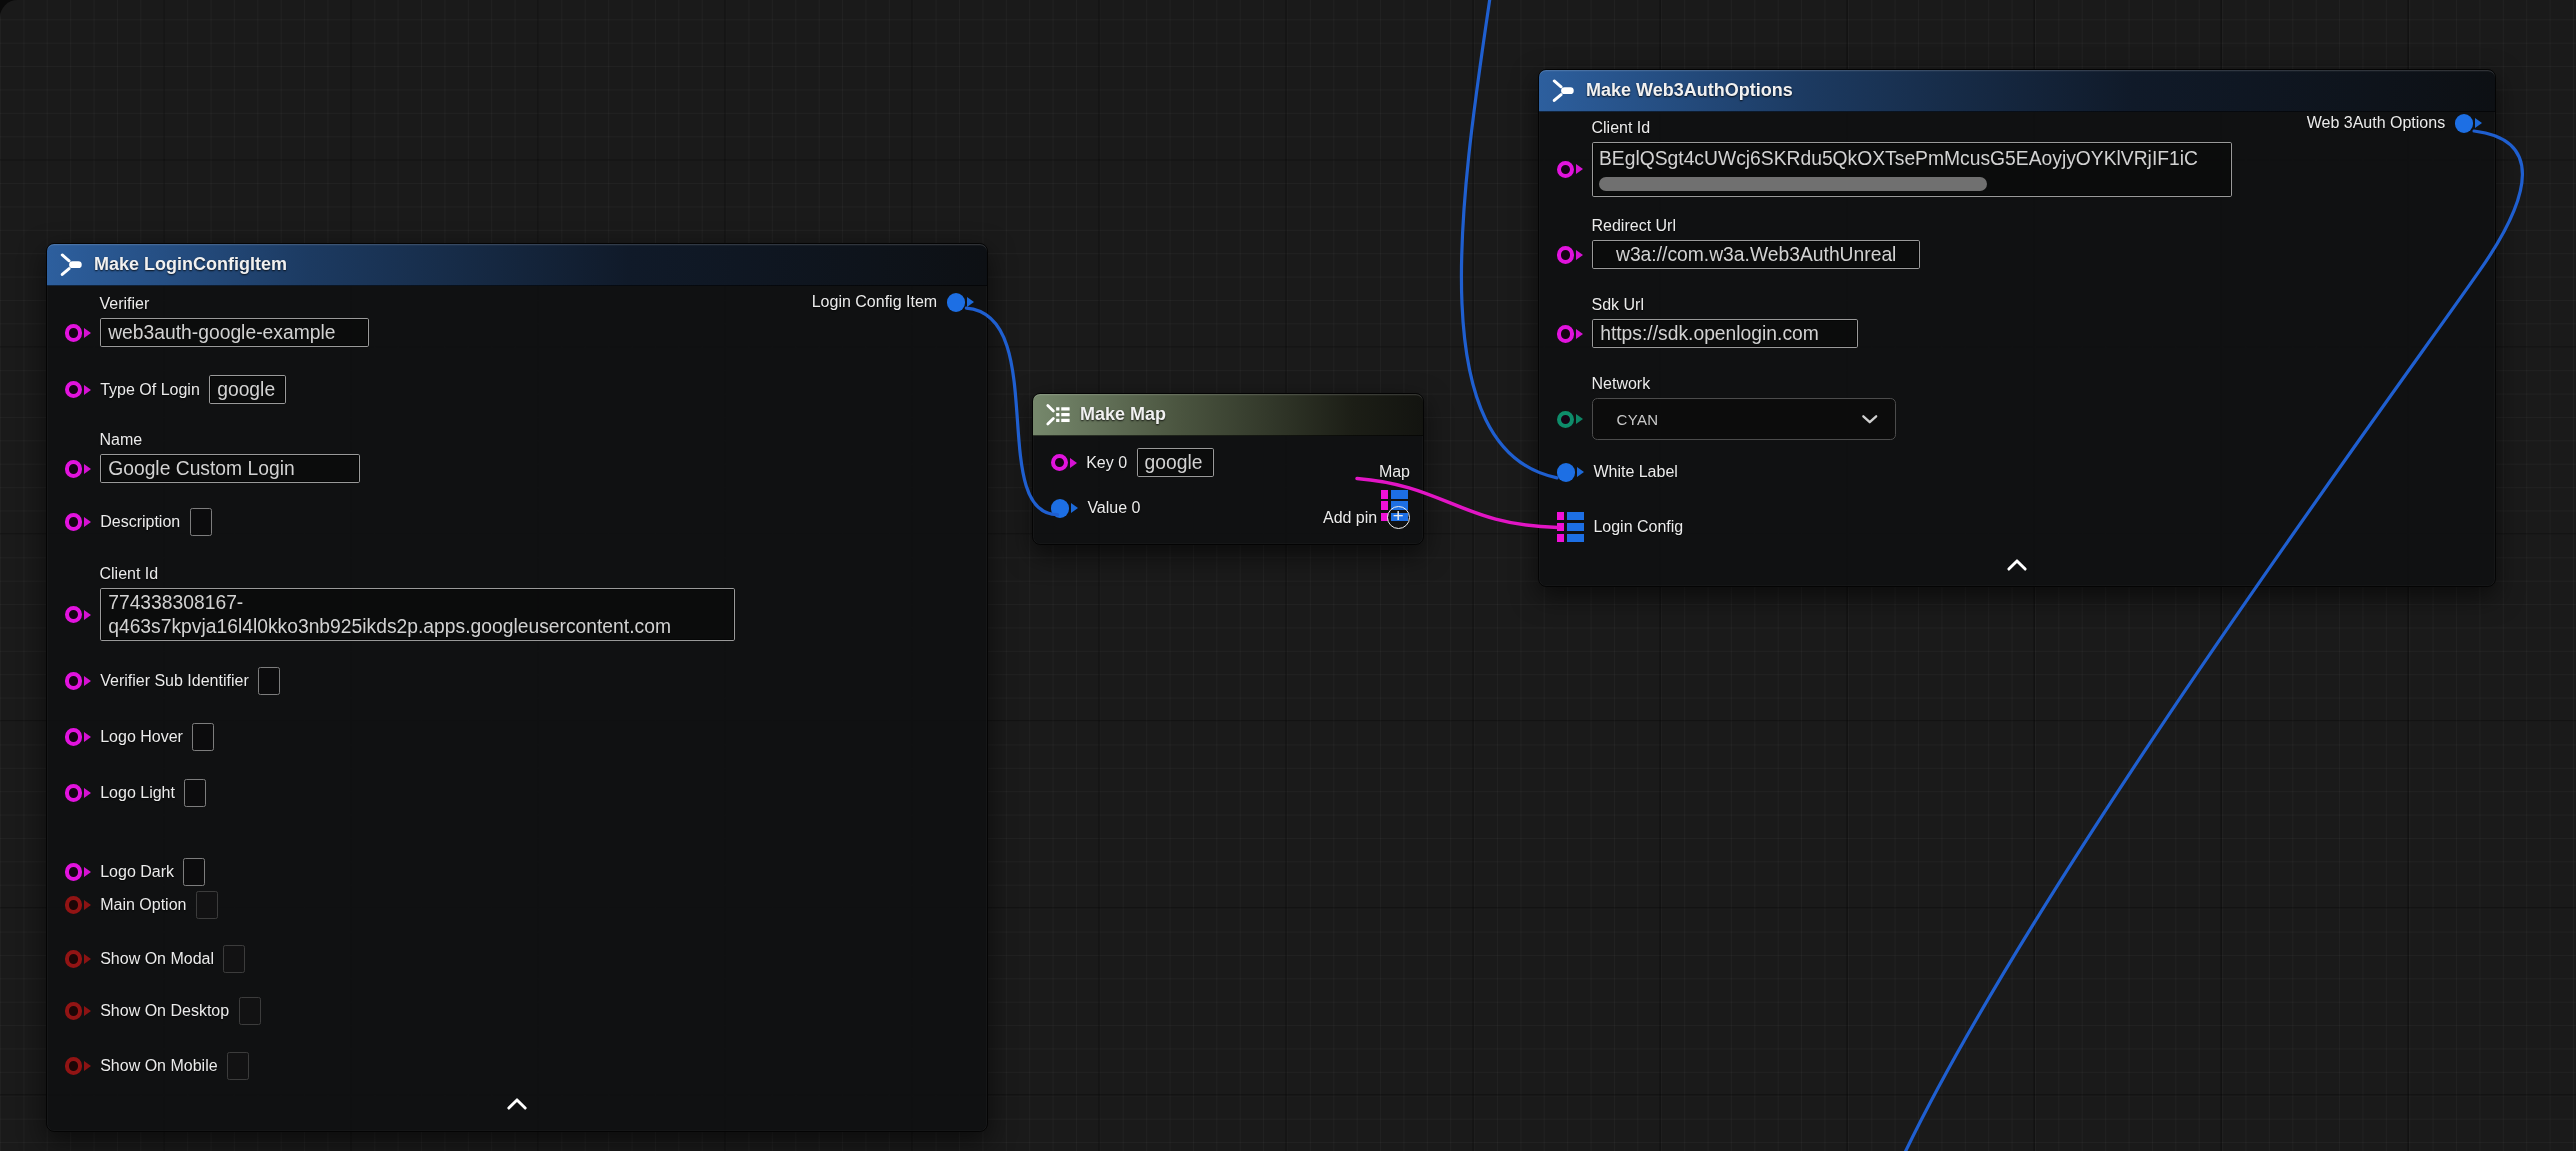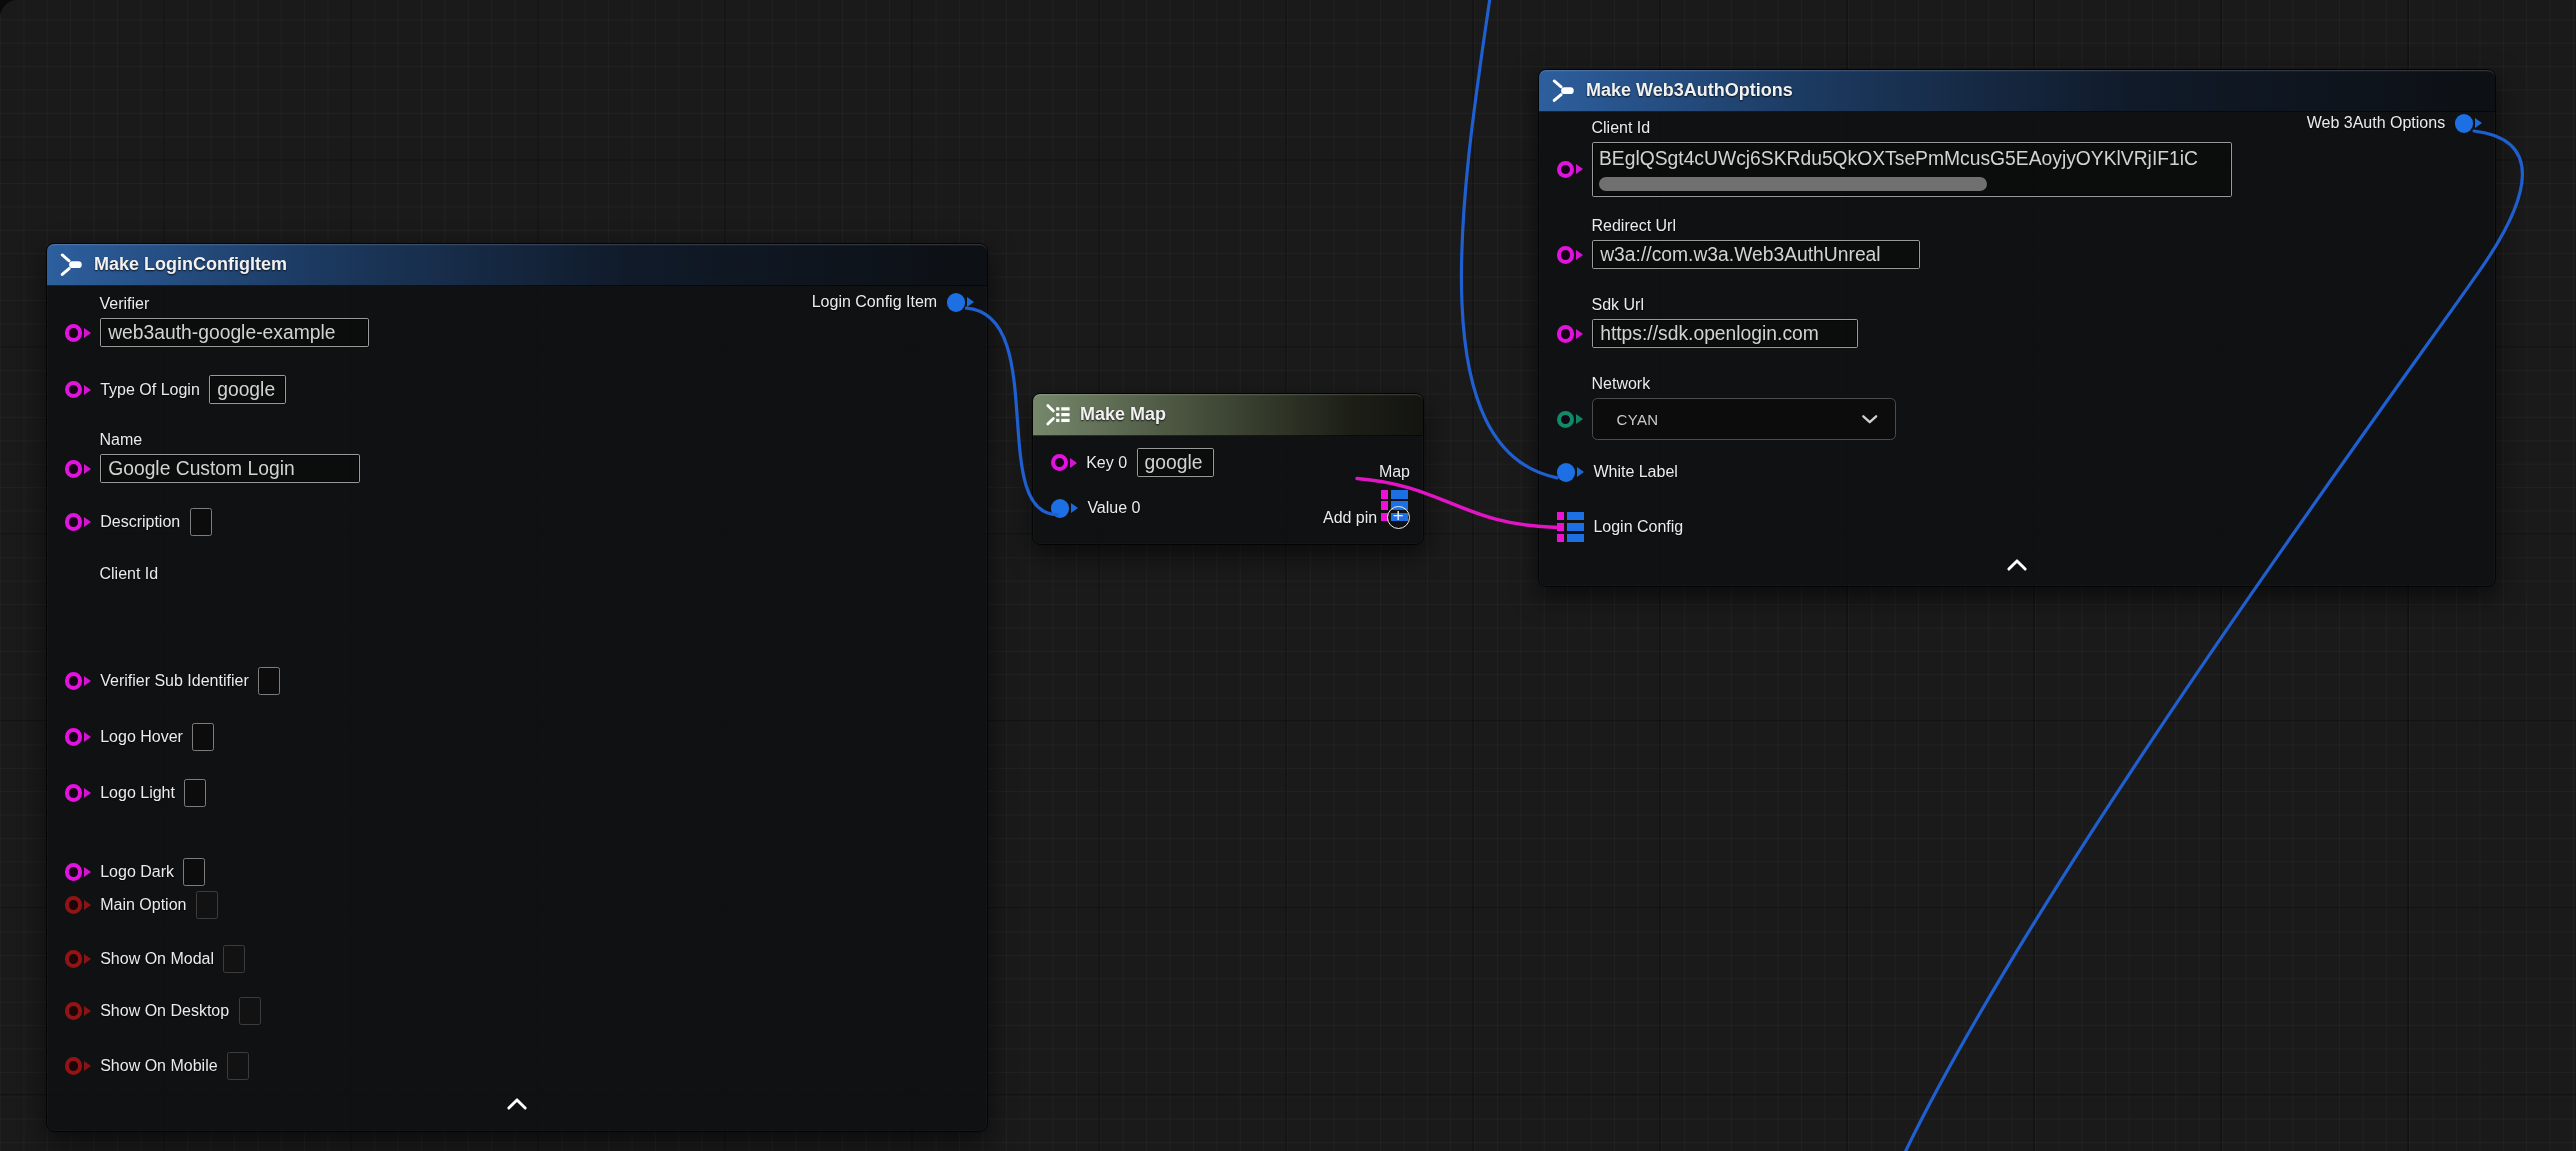--- a/index.html
+++ b/index.html
@@ -128,20 +128,27 @@
       <span class="pin string">
           <i class="ring"></i>
           <i class="tri"></i>
         </span>
       <span class="lbl">Description</span>
       <div class="sbox str"></div>
     </div>
 
     <div class="frow" style="top:321px;">
       <div class="lbl">Client Id</div>
+      <div class="line">
+        <span class="pin string">
+            <i class="ring"></i>
+            <i class="tri"></i>
+          </span>
+        <div class="textbox wrap" style="width:635px;">774338308167-q463s7kpvja16l4l0kko3nb925ikds2p.apps.googleusercontent.com</div>
+      </div>
     </div>
 
     <div class="row" style="top:423px;text-align:right;">
       <span class="pin string">
           <i class="ring"></i>
           <i class="tri"></i>
         </span>
       <span class="lbl">Verifier Sub Identifier</span>
       <div class="sbox str"></div>
     </div>
@@ -302,21 +309,21 @@
       </div>
     </div>
 
     <div class="frow" style="top:147px;">
       <div class="lbl">Redirect Url</div>
       <div class="line">
         <span class="pin string">
             <i class="ring"></i>
             <i class="tri"></i>
           </span>
-        <div class="textbox" style="width:328px;">w3a://com.w3a.Web3AuthUnreal</div>
+        <div class="textbox" style="width:328px;text-align:center;">w3a://com.w3a.Web3AuthUnreal</div>
       </div>
     </div>
 
     <div class="frow" style="top:226px;">
       <div class="lbl">Sdk Url</div>
       <div class="line">
         <span class="pin string">
             <i class="ring"></i>
             <i class="tri"></i>
           </span>

